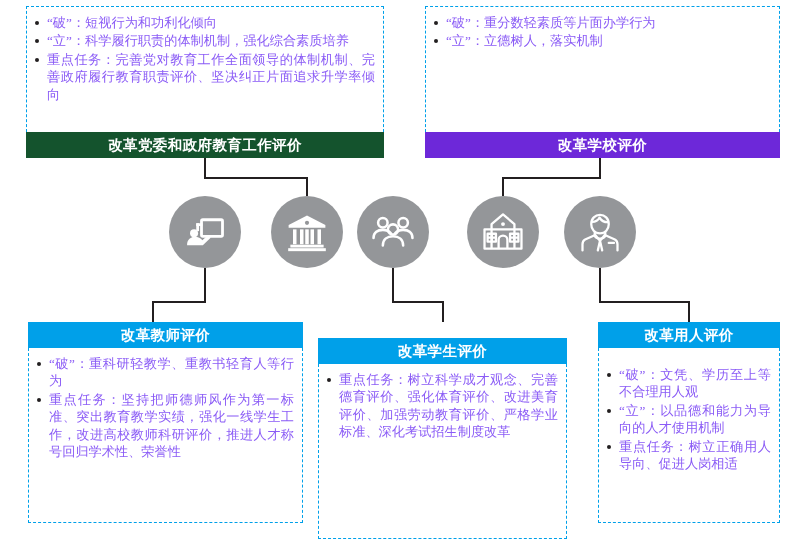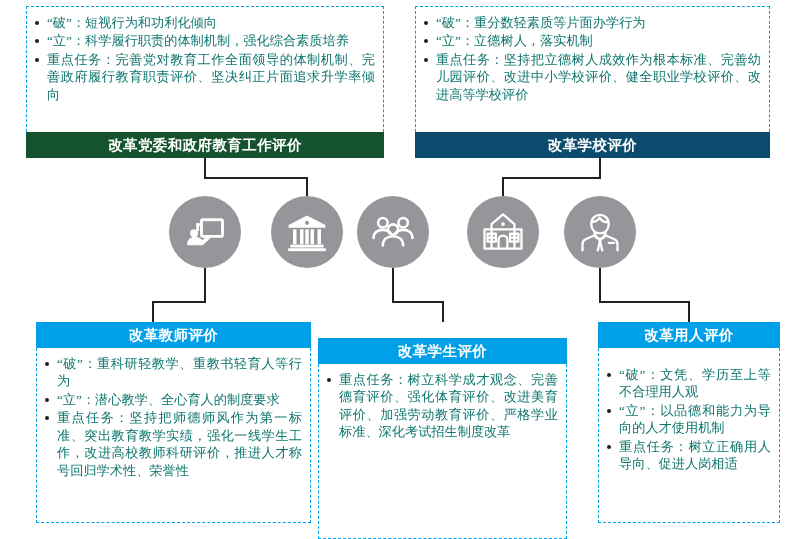--- a/index.html
+++ b/index.html
@@ -52,21 +52,21 @@
     list-style: none;
     margin: 0;
     padding: 0;
   }
   ul.bullets li {
     position: relative;
     padding-left: 14px;
     margin: 0 0 1px 0;
     font-size: 13.2px;
     line-height: 1.32;
-    color: #0f766e;
+    color: #8b5cf6;
     text-align: justify;
     text-justify: inter-ideograph;
   }
   ul.bullets li::before {
     content: "";
     position: absolute;
     left: 2px;
     top: 7px;
     width: 4px;
     height: 4px;
@@ -114,29 +114,28 @@
   <div class="card-body" style="height:126px;">
     <ul class="bullets">
       <li>“破”：短视行为和功利化倾向</li>
       <li>“立”：科学履行职责的体制机制，强化综合素质培养</li>
       <li>重点任务：完善党对教育工作全面领导的体制机制、完善政府履行教育职责评价、坚决纠正片面追求升学率倾向</li>
     </ul>
   </div>
   <div class="card-header" style="background:#14532d;">改革党委和政府教育工作评价</div>
 </div>
 
-<div class="card top" style="left:415px; top:6px; width:355px;">
+<div class="card top" style="left:425px; top:6px; width:355px;">
   <div class="card-body" style="height:126px;">
     <ul class="bullets">
       <li>“破”：重分数轻素质等片面办学行为</li>
       <li>“立”：立德树人，落实机制</li>
-      <li>重点任务：坚持把立德树人成效作为根本标准、完善幼儿园评价、改进中小学校评价、健全职业学校评价、改进高等学校评价</li>
-    </ul>
-  </div>
-  <div class="card-header" style="background:#0c4a6e;">改革学校评价</div>
+    </ul>
+  </div>
+  <div class="card-header" style="background:#6d28d9;">改革学校评价</div>
 </div>
 
 <div class="circle" style="left:169px; top:196px;">
   <span>
     <svg width="42" height="42" viewBox="0 0 48 48">
       <g fill="#ffffff">
         <rect x="20" y="10" width="24" height="19" rx="1.5" fill="none" stroke="#ffffff" stroke-width="3.2"></rect>
         <rect x="14" y="14" width="7" height="3.2"></rect>
         <rect x="14" y="14" width="3.2" height="9"></rect>
         <circle cx="11.5" cy="25.5" r="4.6"></circle>
@@ -207,26 +206,25 @@
         <path d="M18.5 27.5 L7 32.5 C5 33.5 4 35.5 4 38 L4 45"></path>
         <path d="M29.5 27.5 L41 32.5 C43 33.5 44 35.5 44 38 L44 45"></path>
         <path d="M18.5 27.5 L24 34 L29.5 27.5"></path>
         <path d="M24 34 L21.5 45 M24 34 L26.5 45"></path>
         <path d="M34 36.5 L40 36.5"></path>
       </g>
     </svg>
   </span>
 </div>
 
-<div class="card bottom" style="left:36px; top:322px; width:275px;">
+<div class="card bottom" style="left:28px; top:322px; width:275px;">
   <div class="card-header" style="background:#00a0e9;">改革教师评价</div>
   <div class="card-body" style="height:175px;">
     <ul class="bullets">
       <li>“破”：重科研轻教学、重教书轻育人等行为</li>
-      <li>“立”：潜心教学、全心育人的制度要求</li>
       <li>重点任务：坚持把师德师风作为第一标准、突出教育教学实绩，强化一线学生工作，改进高校教师科研评价，推进人才称号回归学术性、荣誉性</li>
     </ul>
   </div>
 </div>
 
 <div class="card bottom" style="left:318px; top:322px; width:249px;">
   <div class="card-header" style="background:#00a0e9;margin-top:16px;">改革学生评价</div>
   <div class="card-body" style="height:175px;">
     <ul class="bullets">
       <li>重点任务：树立科学成才观念、完善德育评价、强化体育评价、改进美育评价、加强劳动教育评价、严格学业标准、深化考试招生制度改革</li>

